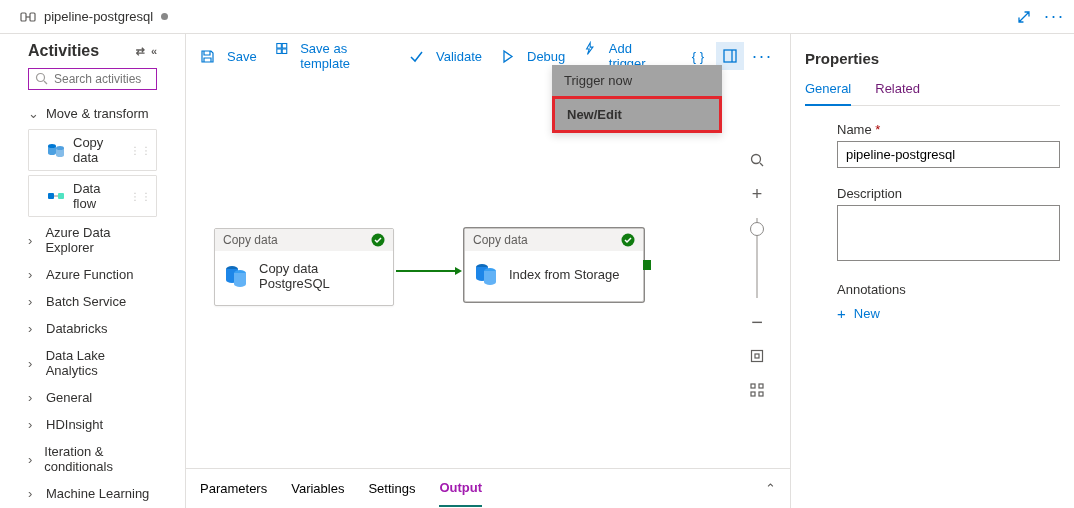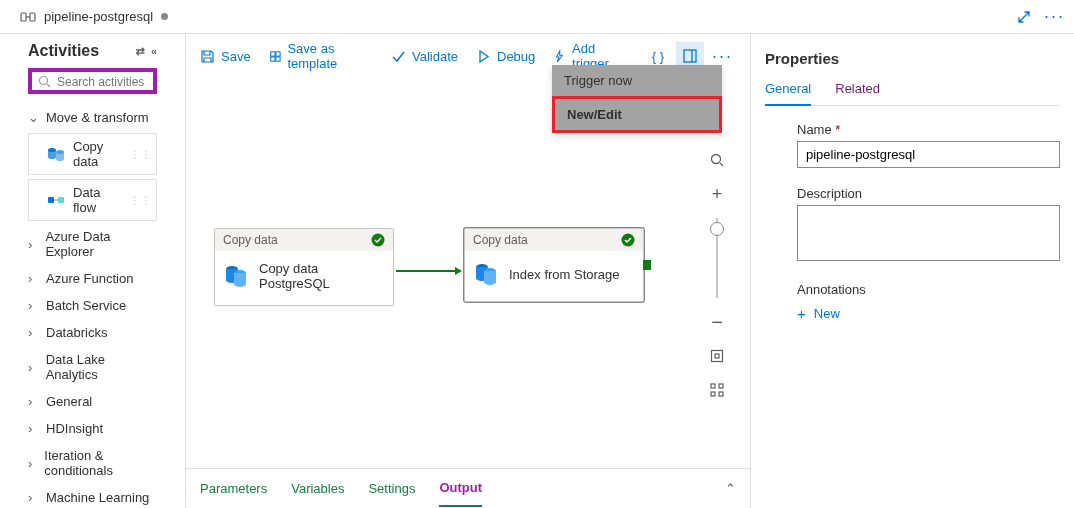--- a/index.html
+++ b/index.html
@@ -10,32 +10,32 @@
   .tab { display: flex; align-items: center; gap: 8px; padding: 0 14px; height: 100%; position: relative; }
   .tab .dot { width: 7px; height: 7px; border-radius: 50%; background: #888; }
   .tabbar-icons { margin-left: auto; display: flex; gap: 2px; }
   .tabbar-icons .icon-btn { width: 28px; height: 28px; display: flex; align-items: center; justify-content: center; color: #0078d4; cursor: pointer; }
   
   .main { display: flex; flex: 1; overflow: hidden; }
   
   .sidebar { width: 186px; border-right: 1px solid #e1dfdd; display: flex; flex-direction: column; padding: 8px 28px; overflow-y: auto; }
   .sidebar-header { display: flex; align-items: center; justify-content: space-between; font-size: 16px; font-weight: 600; margin-bottom: 8px; }
   .sidebar-header .ctrls { display: flex; gap: 6px; color: #605e5c; font-size: 11px; }
-  .search { display: flex; align-items: flex-start; gap: 6px; border: 4px solid #a21caf; padding: 3px 6px; height: 26px; margin-bottom: 10px; color: #9e9c9a; }
+  .search { display: flex; align-items: flex-start; gap: 6px; border: 1px solid #a21caf; padding: 3px 6px; height: 26px; margin-bottom: 10px; color: #9e9c9a; }
   .search input { border: none; outline: none; flex: 1; font-size: 12px; background: transparent; }
   .tree-group { display: flex; align-items: center; gap: 6px; padding: 6px 0; font-weight: 400; cursor: pointer; }
   .tree-group .chev { width: 12px; color: #605e5c; }
   .tree-item { display: flex; align-items: center; padding: 5px 4px 5px 18px; gap: 8px; cursor: pointer; }
   .tree-item.card { border: 1px solid #e1dfdd; border-radius: 1px; margin: 2px 0; justify-content: space-between; }
   .tree-item.card .left { display: flex; align-items: center; gap: 8px; }
   .tree-item.card .handle { color: #c8c6c4; font-size: 10px; letter-spacing: 1px; }
   
   .canvas-col { flex: 1; display: flex; flex-direction: column; }
   .toolbar { display: flex; align-items: center; gap: 18px; height: 44px; padding: 0 14px; }
-  .toolbar .tbtn { display: flex; align-items: center; gap: 6px; color: #323130; cursor: pointer; }
+  .toolbar .tbtn { display: flex; gap: 12px; color: #323130; cursor: pointer; }
   .toolbar .tbtn.blue { color: #0078d4; }
   .toolbar-right { margin-left: auto; display: flex; gap: 4px; }
   .toolbar-right .sq { width: 28px; height: 28px; display: flex; align-items: center; justify-content: center; color: #0078d4; cursor: pointer; }
   .toolbar-right .sq.active { background: #deecf9; }
   
   .dropdown { position: absolute; left: 552px; top: 65px; width: 170px; background: #a3a3a3; box-shadow: 0 3px 8px rgba(0,0,0,.15); z-index: 50; }
   .dropdown .ditem { padding: 8px 12px; cursor: pointer; }
   .dropdown .ditem.highlighted { border: 3px solid #e3262d; font-weight: 600; }
   
   .canvas { flex: 1; position: relative; background: #fff; }
@@ -46,25 +46,25 @@
   .activity-body .cyl { flex-shrink: 0; }
   .connector { position: absolute; height: 2px; background: #107c10; }
   .connector::after { content: ""; position: absolute; right: -2px; top: -3px; border-left: 7px solid #107c10; border-top: 4px solid transparent; border-bottom: 4px solid transparent; }
   .out-handle { position: absolute; width: 8px; height: 10px; background: #107c10; right: -8px; top: 50%; transform: translateY(-50%); }
   .canvas-ctrls { position: absolute; right: 18px; top: 68px; width: 30px; display: flex; flex-direction: column; align-items: center; gap: 6px; }
   .cbtn { width: 28px; height: 28px; display: flex; align-items: center; justify-content: center; color: #605e5c; cursor: pointer; }
   .slider-track { width: 2px; height: 80px; background: #c8c6c4; position: relative; margin: 4px 0; }
   .slider-thumb { width: 14px; height: 14px; border: 1px solid #8a8886; border-radius: 50%; background: #fff; position: absolute; left: -6px; top: 4px; }
   
   .bottom { border-top: 1px solid #e1dfdd; display: flex; align-items: center; padding: 0 14px; height: 40px; gap: 24px; }
-  .bottom .btab { color: #15803d; cursor: pointer; padding: 10px 0; }
+  .bottom .btab { color: #000000; cursor: pointer; padding: 10px 0; }
   .bottom .btab.active { color: #a21caf; font-weight: 600; border-bottom: 2px solid #0f766e; }
   .bottom .chev-up { margin-left: auto; color: #605e5c; }
   
-  .props { width: 324px; border-left: 1px solid #e1dfdd; padding: 16px 14px; overflow-y: auto; }
+  .props { width: 284px; border-left: 1px solid #e1dfdd; padding: 16px 14px; overflow-y: auto; }
   .props h2 { font-size: 15px; font-weight: 600; margin-bottom: 14px; }
   .ptabs { display: flex; gap: 24px; border-bottom: 1px solid #e1dfdd; margin-bottom: 16px; }
   .ptabs .ptab { padding: 0 0 8px; color: #701a75; cursor: pointer; }
   .ptabs .ptab.active { color: #0078d4; border-bottom: 2px solid #0078d4; font-weight: 400; margin-bottom: -1px; }
   .field-label { font-size: 13px; margin-bottom: 4px; }
   .req::after { content: " *"; color: #a80000; }
   .field-input, .field-textarea { width: 100%; border: 1px solid #8a8886; padding: 5px 8px; font-size: 13px; font-family: inherit; }
   .field-textarea { height: 56px; resize: none; }
   .field-group { margin-bottom: 18px; margin-left: 32px; }
   .annot-new { display: flex; align-items: center; gap: 8px; color: #0078d4; cursor: pointer; margin-top: 8px; }

